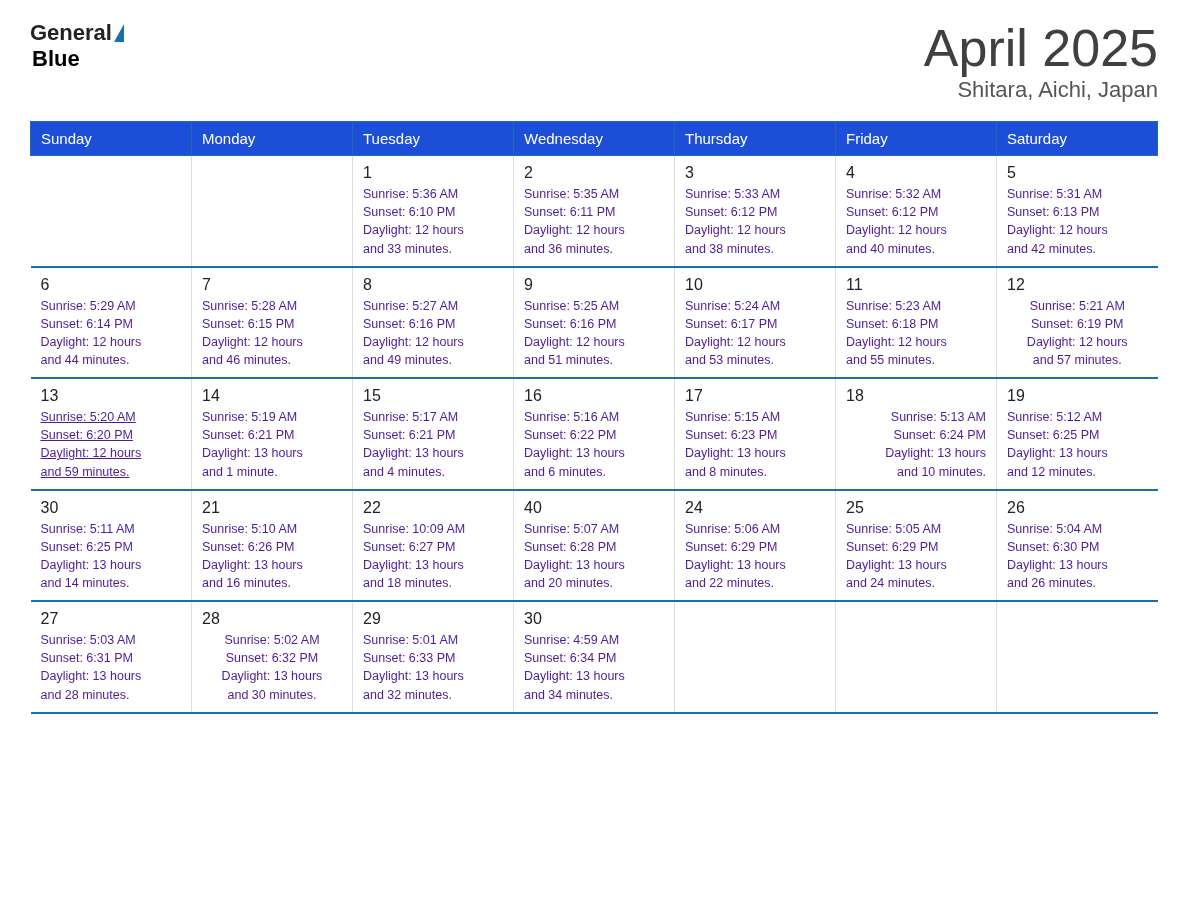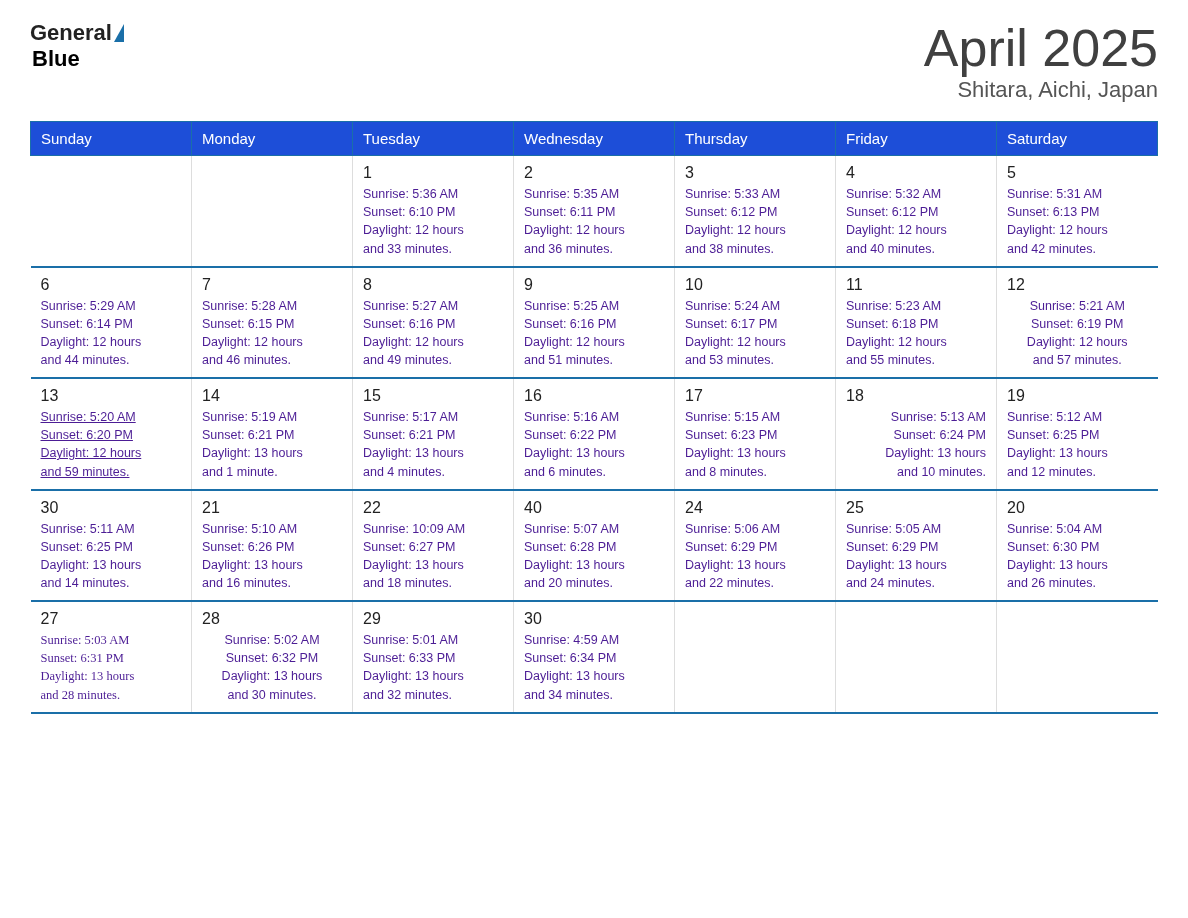--- a/index.html
+++ b/index.html
@@ -315,31 +315,31 @@
 and 22 minutes.</div>
         </td>
         <td>
           <span class="day-number">25</span>
           <div class="day-info" style="white-space: pre-line;">Sunrise: 5:05 AM
 Sunset: 6:29 PM
 Daylight: 13 hours
 and 24 minutes.</div>
         </td>
         <td>
-          <span class="day-number">20</span>
+          <span class="day-number">26</span>
           <div class="day-info" style="white-space: pre-line;">Sunrise: 5:04 AM
 Sunset: 6:30 PM
 Daylight: 13 hours
 and 26 minutes.</div>
         </td>
       </tr>
       <tr>
         <td>
           <span class="day-number">27</span>
-          <div class="day-info" style="white-space: pre-line; font-family: Liberation Serif, serif;">Sunrise: 5:03 AM
+          <div class="day-info" style="white-space: pre-line;">Sunrise: 5:03 AM
 Sunset: 6:31 PM
 Daylight: 13 hours
 and 28 minutes.</div>
         </td>
         <td>
           <span class="day-number">28</span>
           <div class="day-info" style="white-space: pre-line; text-align: center;">Sunrise: 5:02 AM
 Sunset: 6:32 PM
 Daylight: 13 hours
 and 30 minutes.</div>

